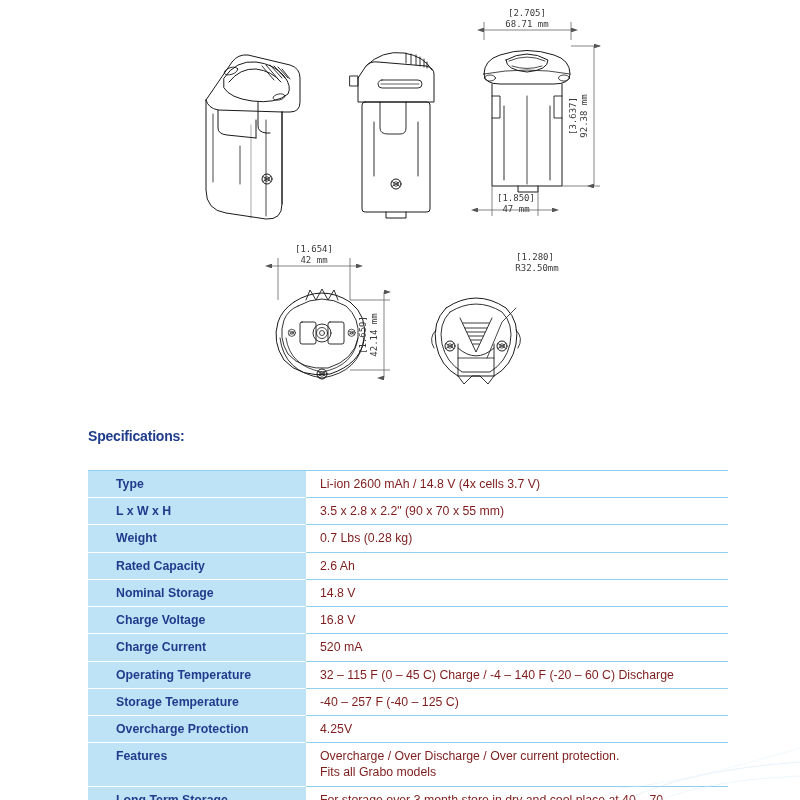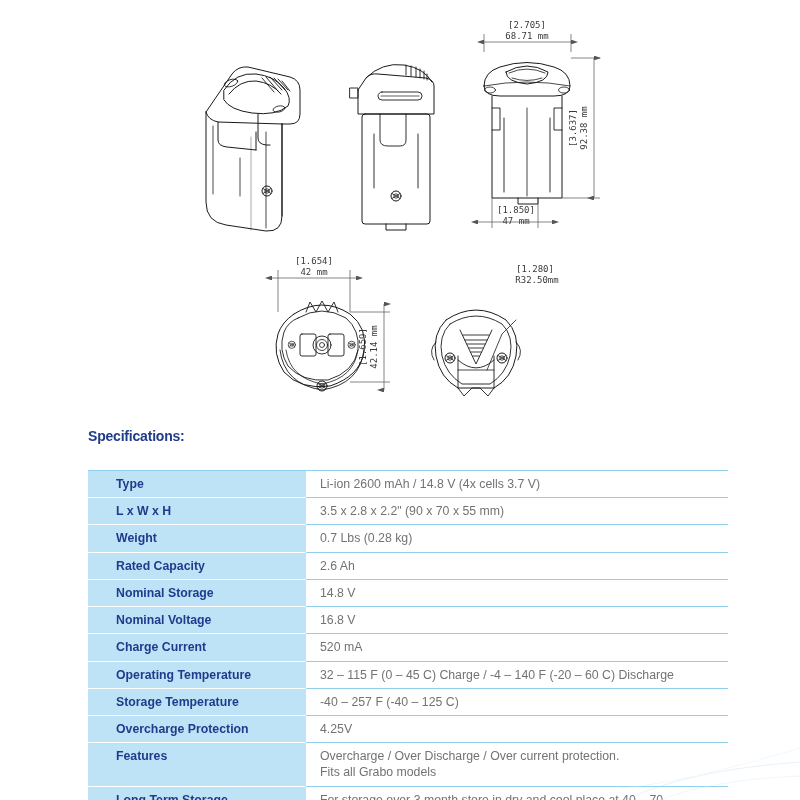--- a/index.html
+++ b/index.html
@@ -13,21 +13,21 @@
   }
   #page {
     position: relative;
     width: 800px; height: 800px;
     background: #ffffff;
   }
 
   
   #drawings {
     position: absolute;
-    left: 0; top: 12px;
+    left: 0; top: 0;
     width: 760px; height: 420px;
   }
   #drawings svg { display: block; }
 
   
   #spec-heading {
     position: absolute;
     left: 88px; top: 428px;
     font-size: 14px;
     font-weight: bold;
@@ -40,21 +40,21 @@
     position: absolute;
     left: 88px; top: 470px;
     width: 640px;
     border-collapse: collapse;
     table-layout: fixed;
   }
   #spec-table tr { background: #ffffff; }
   #spec-table td {
     vertical-align: top;
     font-size: 12.3px;
-    color: #737373;
+    color: #7f1d1d;
     padding: 5px 0 5px 14px;
     border-top: 1.3px solid #8fd0ef;
     line-height: 1.32;
   }
   #spec-table tr:last-child td { border-bottom: 1.3px solid #8fd0ef; }
   #spec-table td.k {
     width: 218px;
     background: #bfe3f6;
     font-weight: bold;
     color: #1f3c8c;
@@ -328,21 +328,21 @@
           <span>2.6 Ah</span>
         </td>
       </tr>
       <tr>
         <td class="k">Nominal Storage</td>
         <td class="v">
           <span>14.8 V</span>
         </td>
       </tr>
       <tr>
-        <td class="k">Nominal Voltage</td>
+        <td class="k">Charge Voltage</td>
         <td class="v">
           <span>16.8 V</span>
         </td>
       </tr>
       <tr>
         <td class="k">Charge Current</td>
         <td class="v">
           <span>520 mA</span>
         </td>
       </tr>

